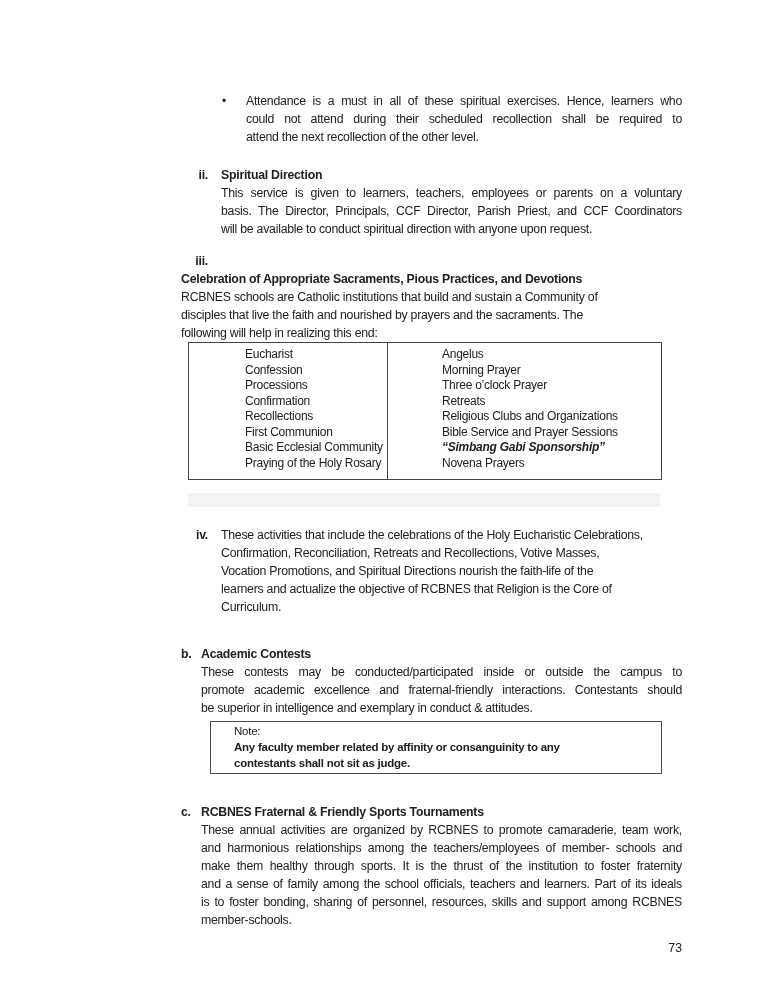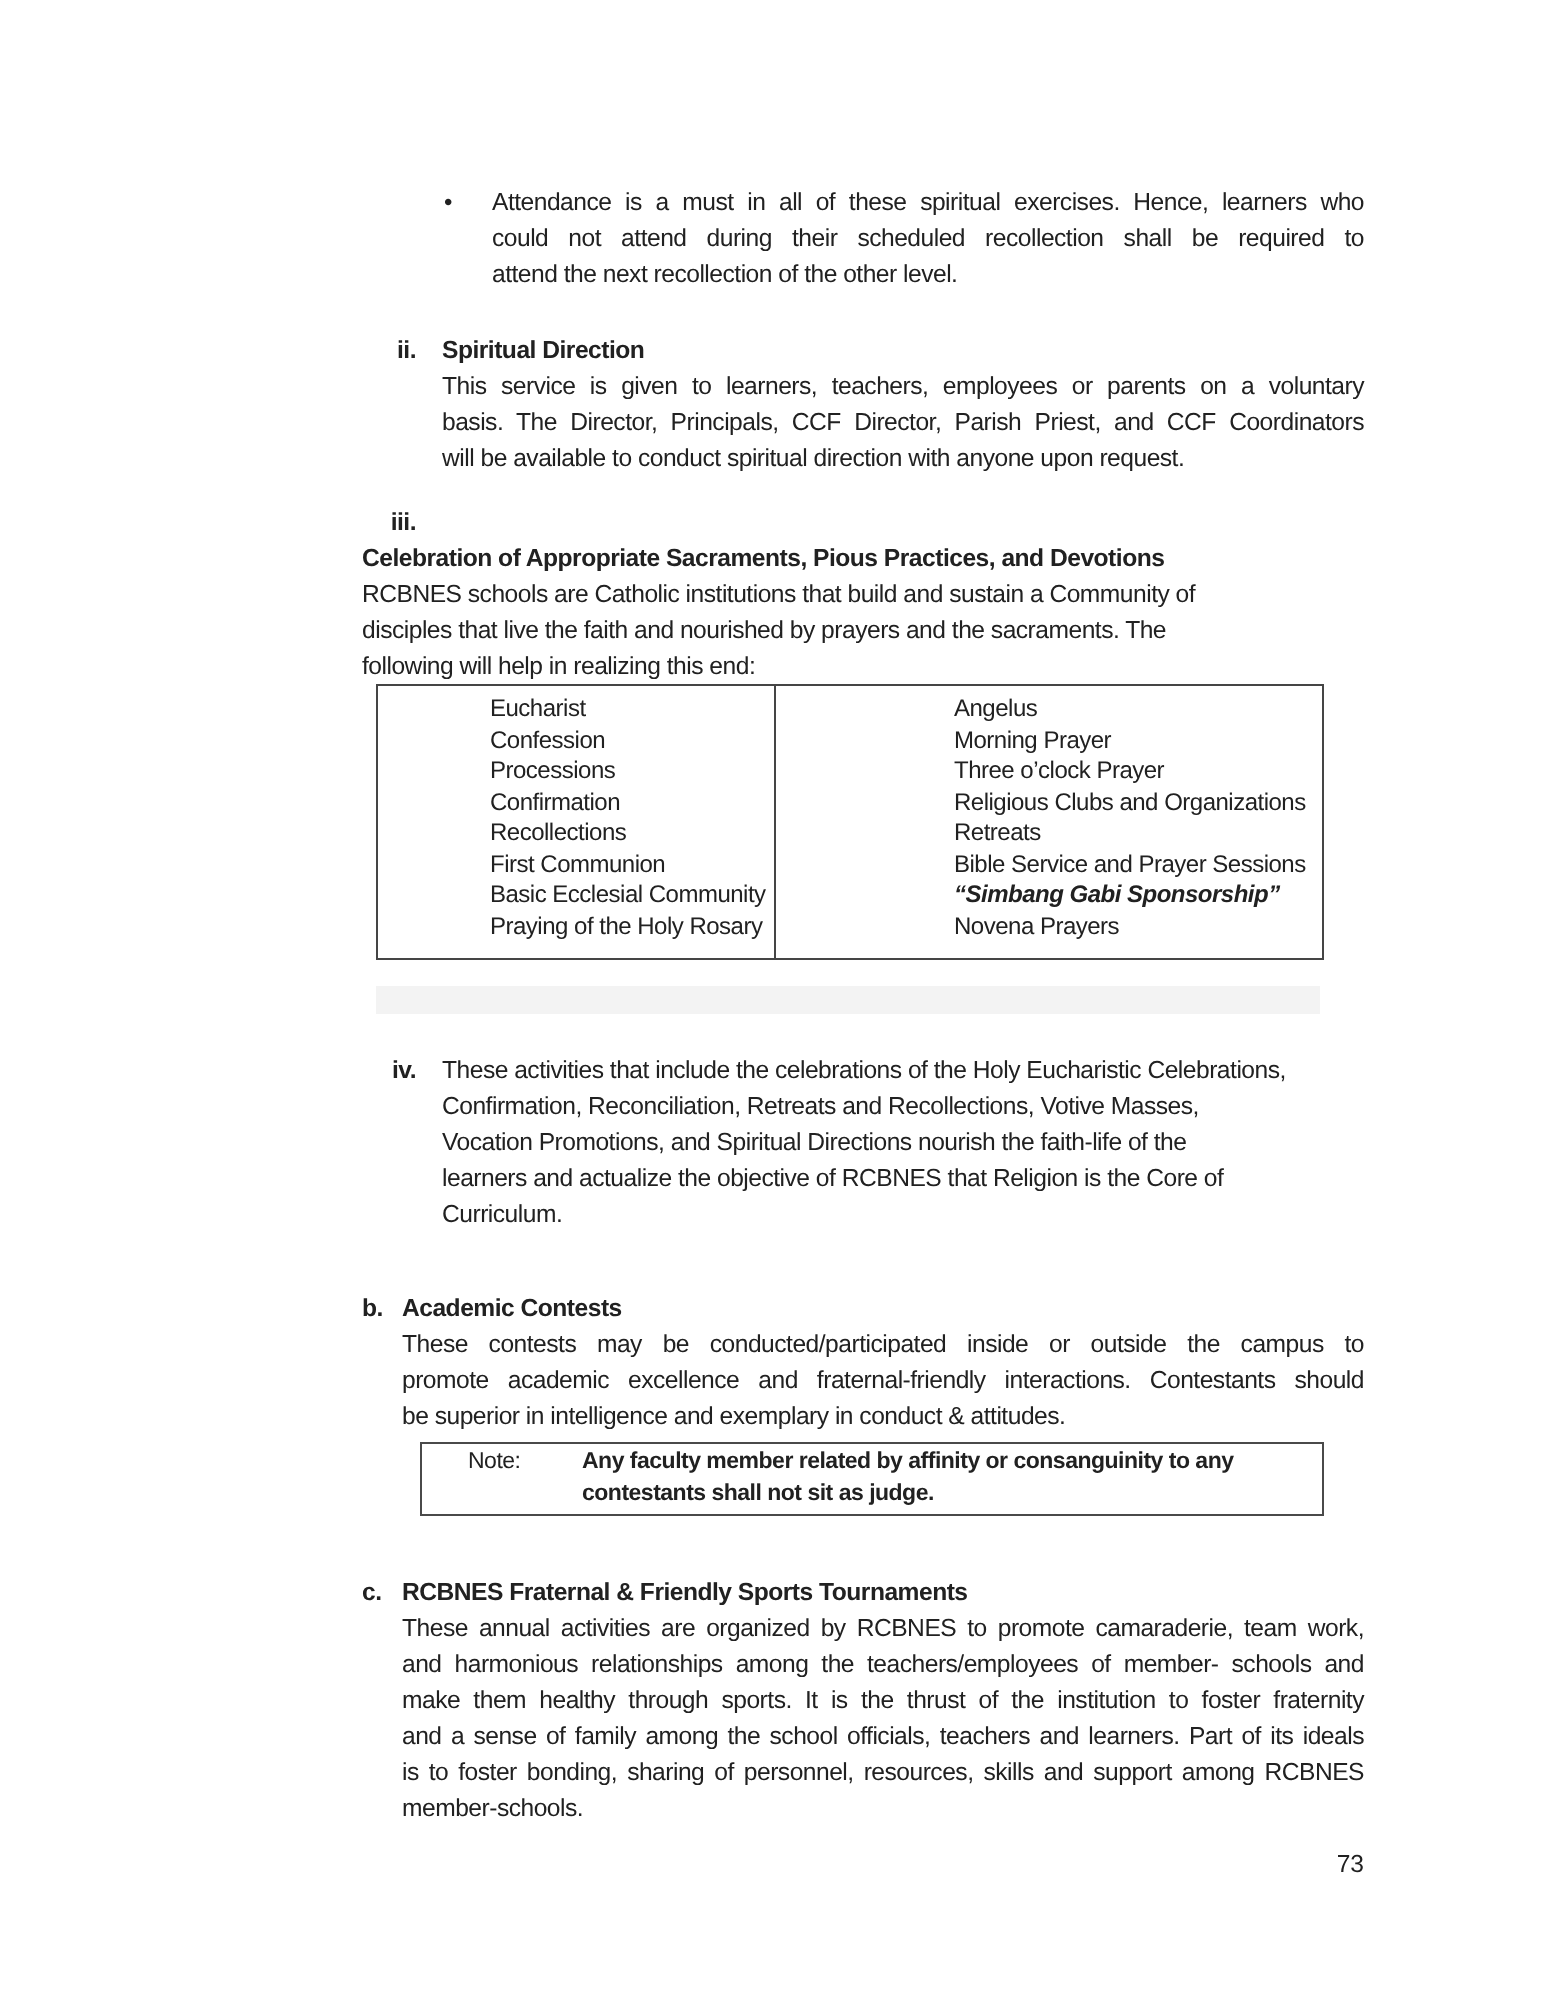--- a/index.html
+++ b/index.html
@@ -32,36 +32,36 @@
   .sec-title{font-weight:700;line-height:18px;height:18px;white-space:nowrap;}
   .mt20{margin-top:20px;}
   .mt14{margin-top:14px;flex-direction:column;}
   .mt19{margin-top:19px;}
   .mt29{margin-top:29px;}
   
   .dev-table{
     margin-left:7px;width:474px;box-sizing:border-box;
     border:1.5px solid #454545;
     display:flex;
-    gap:35px;
   }
   .dev-cell{padding:4px 0 8px 0;}
   .dev-cell.left{width:199px;box-sizing:border-box;border-right:1.5px solid #454545;}
   .dev-cell.right{flex:1 1 auto;}
   .dev-cell .row{line-height:15.5px;height:15.5px;font-size:12px;white-space:nowrap;}
   .dev-cell.left .row{padding-left:56px;}
   .dev-cell.right .row{padding-left:54px;}
   .row.it{font-style:italic;font-weight:bold;}
   .shade-band{margin-left:7px;margin-top:13px;width:472px;height:14px;background:#f3f3f3;}
   
   .note-box{
     margin-left:9px;margin-top:4px;width:452px;box-sizing:border-box;
     border:1.5px solid #4a4a4a;
     padding:1px 6px 2px 23px;
     display:flex;
+    flex-direction:column;
   }
   .note-label{width:57px;flex:0 0 auto;font-size:11.5px;line-height:16px;}
   .note-lines{flex:1 1 auto;font-weight:bold;}
   .note-lines .nl{font-size:11.5px;line-height:16px;white-space:nowrap;}
   
   .page-number{margin-top:10px;text-align:right;line-height:18px;letter-spacing:0;}
 </style>
 </head>
 <body>
 
@@ -105,22 +105,22 @@
             <div class="row">Confirmation</div>
             <div class="row">Recollections</div>
             <div class="row">First Communion</div>
             <div class="row">Basic Ecclesial Community</div>
             <div class="row">Praying of the Holy Rosary</div>
           </div>
           <div class="dev-cell right">
             <div class="row">Angelus</div>
             <div class="row">Morning Prayer</div>
             <div class="row">Three o’clock Prayer</div>
+            <div class="row">Retreats</div>
             <div class="row">Religious Clubs and Organizations</div>
-            <div class="row">Retreats</div>
             <div class="row">Bible Service and Prayer Sessions</div>
             <div class="row it">“Simbang Gabi Sponsorship”</div>
             <div class="row">Novena Prayers</div>
           </div>
         </div>
         <div class="shade-band"></div>
       </div>
     </div>
 
     <div class="rsec mt19">

